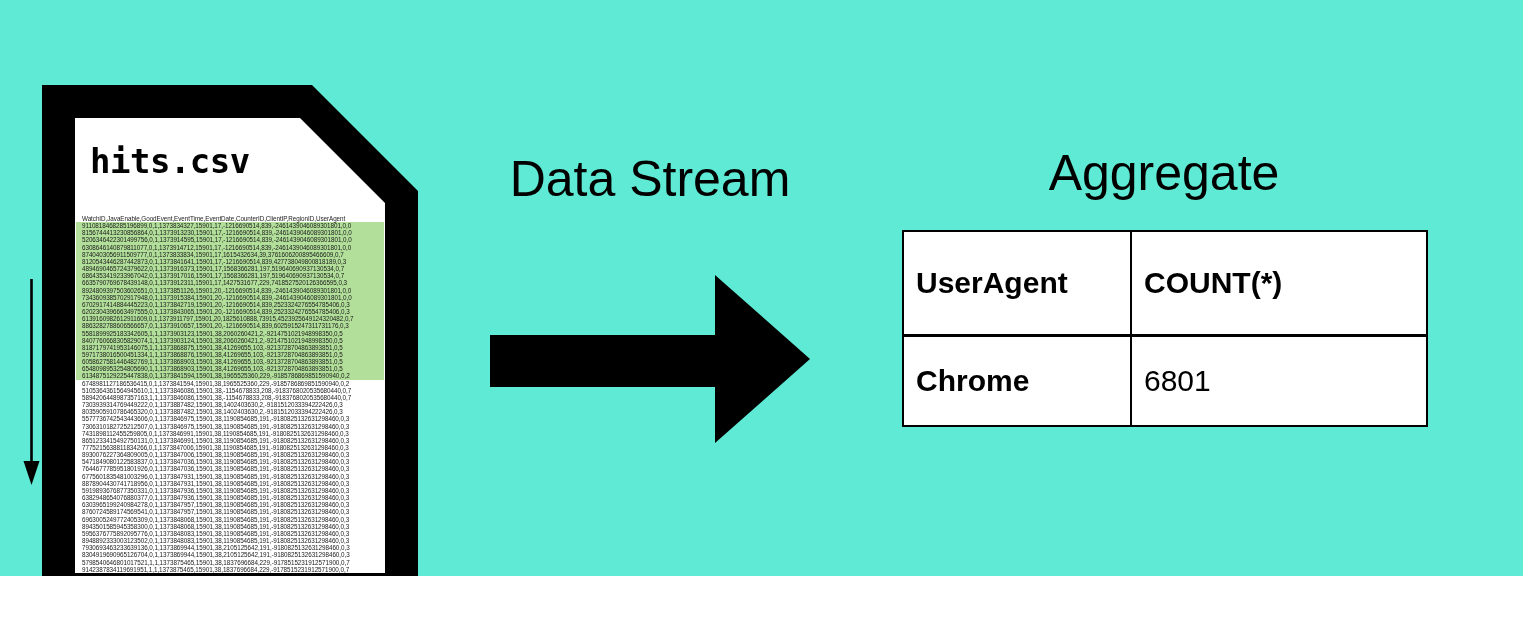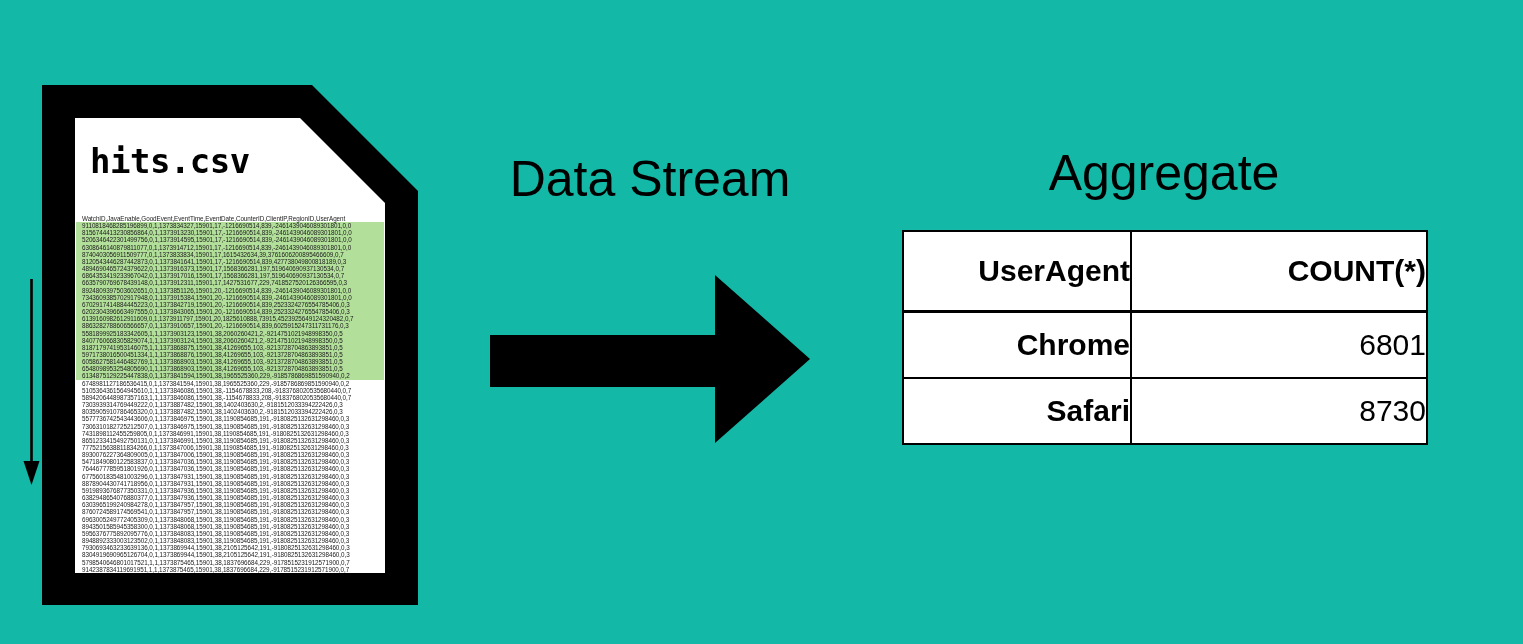--- a/index.html
+++ b/index.html
@@ -1,17 +1,17 @@
 <!DOCTYPE html>
 <html style="--hl: #b2df9a;"><head>
 <meta charset="utf-8">
 <style>
   html,body{margin:0;padding:0;background:#fff;}
   .canvas{
-    position:relative;width:1523px;height:644px;background:#14b8a6;
+    position:relative;width:1523px;height:576px;background:#5eead4;
     overflow:hidden;font-family:"Liberation Sans",sans-serif;color:#000;
   }
   .bg{position:absolute;left:0;top:0;}
   
   .filename{
     position:absolute;left:90px;top:141px;
     font-family:"DejaVu Sans Mono",monospace;font-weight:700;
     font-size:34px;letter-spacing:-0.5px;color:#000;white-space:nowrap;
   }
   
@@ -31,22 +31,22 @@
     font-size:50px;font-weight:400;color:#000;white-space:nowrap;
   }
   .label-stream{left:440px;top:150px;}
   .label-aggregate{left:954px;top:144px;}
   
   .agg-table{
     position:absolute;left:902px;top:230px;width:524px;
     border-collapse:collapse;table-layout:fixed;
   }
   .agg-table th,.agg-table td{
-    border:2px solid #000;text-align:right;vertical-align:middle;
-    font-size:30px;padding:0;background:#fff;
+    border:2px solid #000;text-align:left;vertical-align:middle;
+    font-size:30px;padding:12px;background:#fff;
   }
   .agg-table thead th{height:78px;font-weight:700;border-bottom:3px solid #000;}
   .agg-table tbody td{height:64px;margin-left:44px;}
   .agg-table td.agent{font-weight:700;}
   .agg-table td.count{font-weight:400;}
 </style>
 </head>
 <body>
 
 <div class="canvas">
@@ -131,20 +131,16 @@
       <tr>
         <th>UserAgent</th>
         <th>COUNT(*)</th>
       </tr>
     </thead>
     <tbody>
       <tr>
         <td class="agent">Chrome</td>
         <td class="count">6801</td>
       </tr>
-      <tr>
-        <td class="agent">Safari</td>
-        <td class="count">8730</td>
-      </tr>
     </tbody>
   </table>
 
 </div>
 
 </body></html>

